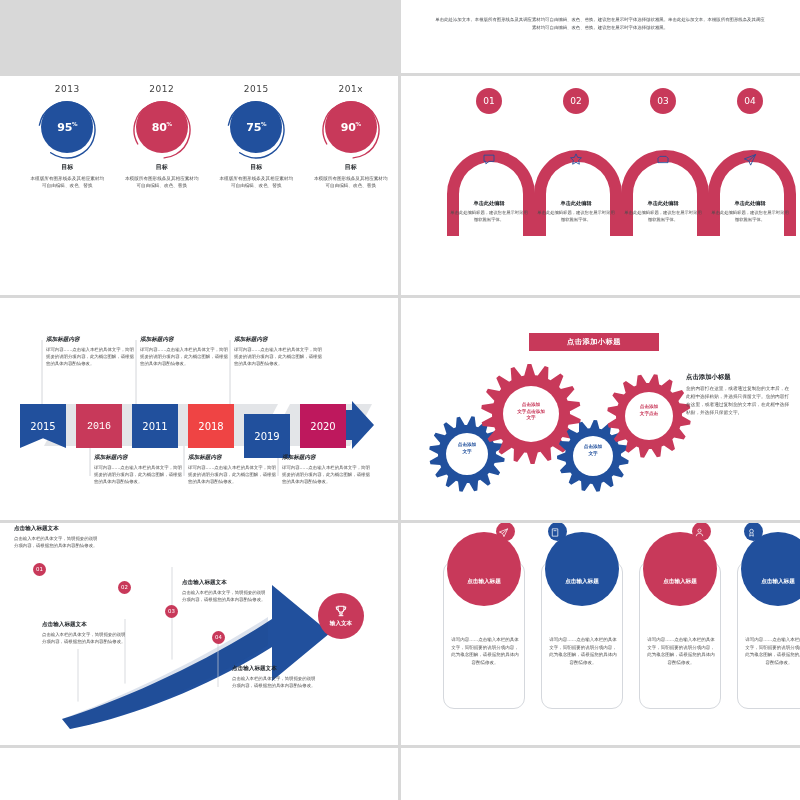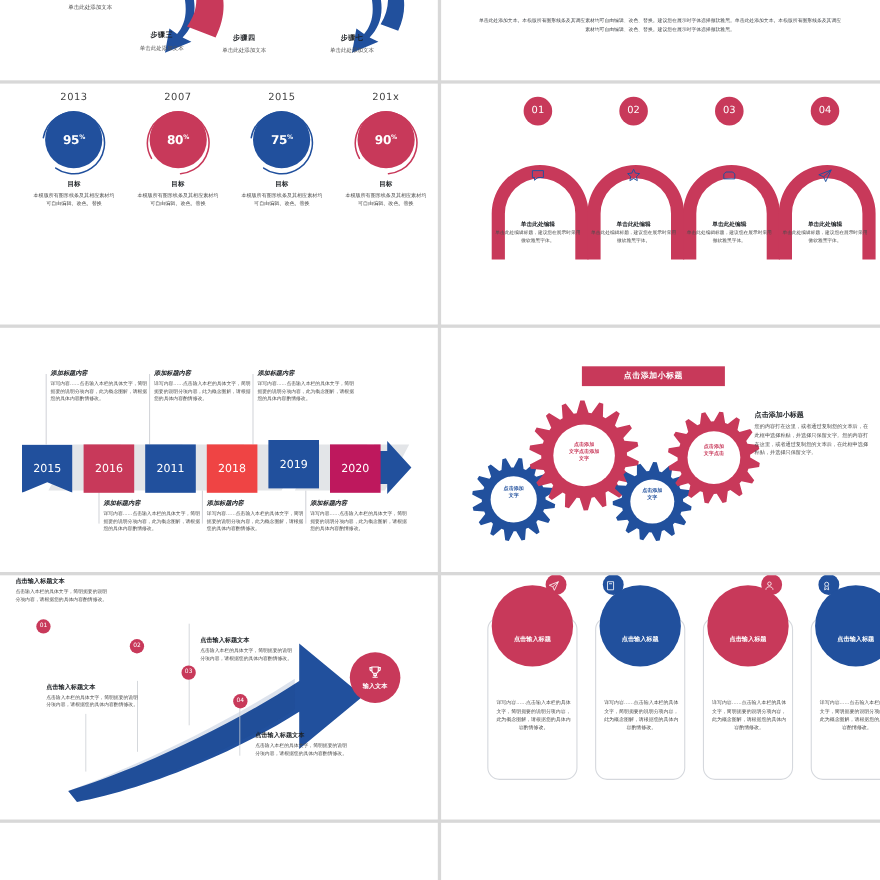--- a/index.html
+++ b/index.html
@@ -90,41 +90,20 @@
   .bub-lbl { font-size:5.6px; font-weight:bold; color:#fff; margin-bottom:20px; }
   .bub-body { position:absolute; top:74px; left:7px; width:68px; font-size:4.5px;
               line-height:1.72; color:#4b4b4b; text-align:center; }
   .bub-ico { position:absolute; top:-39px; z-index:3; }
 </style>
 </head>
 <body>
 
 <div class="page">
 
-  <div class="slide s-r1l">
-    <div class="r1l-note">单击此处添加文本</div>
-    <svg class="arrowstrip" viewBox="0 0 398 73">
-      <path d="M168 -26 C 182 4, 178 22, 166 34 L 174 38 L 150 48 L 154 26 L 161 31 C 170 20, 172 6, 163 -20 Z" fill="#21509D"></path>
-      <path d="M188 -30 C 205 -14, 208 10, 196 34 L 170 24 C 182 8, 180 -10, 172 -22 Z" fill="#C8395A"></path>
-      <path d="M338 -26 C 352 4, 348 22, 336 34 L 344 38 L 320 48 L 324 26 L 331 31 C 340 20, 342 6, 333 -20 Z" fill="#21509D"></path>
-      <path d="M352 -30 C 368 -14, 372 6, 362 28 L 346 22 C 356 6, 354 -12, 346 -24 Z" fill="#21509D"></path>
-    </svg>
-    <div class="ar-cap" style="left:110px; top:28px; width:74px;">
-      <div class="t">步骤三</div>
-      <div class="d">单击此处添加文本</div>
-    </div>
-    <div class="ar-cap" style="left:185px; top:30px; width:74px;">
-      <div class="t">步骤四</div>
-      <div class="d">单击此处添加文本</div>
-    </div>
-    <div class="ar-cap" style="left:283px; top:30px; width:74px;">
-      <div class="t">步骤七</div>
-      <div class="d">单击此处添加文本</div>
-    </div>
-  </div>
 
   <div class="slide s-r1r">
     <div class="r1r-p">单击此处添加文本。本模版所有图形线条及其调应素材均可自由编辑、改色、替换。建议您在展示时字体选择微软雅黑。单击此处添加文本。本模版所有图形线条及其调应素材均可自由编辑、改色、替换。建议您在展示时字体选择微软雅黑。</div>
   </div>
 
   <div class="slide s-r2l">
     <div class="donut-row" id="donutRow">
         <div class="donut-cell">
     <div class="donut-year">2013</div>
     <div class="donut-wrap">
@@ -132,21 +111,21 @@
         <circle cx="30" cy="31" r="28" fill="none" stroke="#21509D" stroke-width="1.4" stroke-dasharray="144.26193465284328 999" transform="rotate(190 30 31)" stroke-linecap="round"></circle>
       </svg>
       <div class="donut-core" style="background:#21509D;">
         <div class="donut-val">95<sup>%</sup></div>
       </div>
     </div>
     <div class="donut-lbl">目标</div>
     <div class="donut-txt">本模版所有图形线条及其相应素材均可自由编辑、改色、替换</div>
         </div>
         <div class="donut-cell">
-    <div class="donut-year">2007</div>
+    <div class="donut-year">2012</div>
     <div class="donut-wrap">
       <svg width="60" height="60" viewBox="0 0 60 60" style="position:absolute;left:0;top:0;">
         <circle cx="30" cy="31" r="28" fill="none" stroke="#C8395A" stroke-width="1.4" stroke-dasharray="144.26193465284328 999" transform="rotate(150 30 31)" stroke-linecap="round"></circle>
       </svg>
       <div class="donut-core" style="background:#C8395A;">
         <div class="donut-val">80<sup>%</sup></div>
       </div>
     </div>
     <div class="donut-lbl">目标</div>
     <div class="donut-txt">本模版所有图形线条及其相应素材均可自由编辑、改色、替换</div>
@@ -239,24 +218,24 @@
       <path d="M330 112 L352 112 L352 103 L374 127 L352 151 L352 142 L330 142 Z" fill="#21509D"></path>
       <line x1="42" y1="42" x2="42" y2="106" stroke="#C9CCD1" stroke-width="0.8"></line>
       <line x1="136" y1="42" x2="136" y2="106" stroke="#C9CCD1" stroke-width="0.8"></line>
       <line x1="230" y1="42" x2="230" y2="106" stroke="#C9CCD1" stroke-width="0.8"></line>
       <line x1="90" y1="148" x2="90" y2="178" stroke="#C9CCD1" stroke-width="0.8"></line>
       <line x1="184" y1="148" x2="184" y2="178" stroke="#C9CCD1" stroke-width="0.8"></line>
       <line x1="278" y1="148" x2="278" y2="178" stroke="#C9CCD1" stroke-width="0.8"></line>
     </svg>
     <div id="tlFlags">
         <div class="tl-flag flag-notch" style="left: 20px; top: 106px; background: rgb(33, 80, 157);">2015</div>
-        <div class="tl-flag" style="left: 76px; top: 106px; background: rgb(200, 57, 90);">2016</div>
+        <div class="tl-flag" style="left: 76px; top: 106px; background: rgb(200, 57, 90); font-family: Liberation Mono, monospace;">2016</div>
         <div class="tl-flag" style="left: 132px; top: 106px; background: rgb(33, 80, 157);">2011</div>
         <div class="tl-flag" style="left: 188px; top: 106px; background: #ef4444;">2018</div>
-        <div class="tl-flag" style="left: 244px; top: 102px; background: rgb(33, 80, 157);">2019</div>
+        <div class="tl-flag" style="left: 244px; top: 116px; background: rgb(33, 80, 157);">2019</div>
         <div class="tl-flag" style="left: 300px; top: 106px; background: #be185d;">2020</div>
       </div>
     <div id="tlTop">
         <div class="tl-card" style="left: 46px; top: 38px;">
           <div class="h">添加标题内容</div>
                  <div class="b">详写内容……点击输入本栏的具体文字，简明扼要的说明分项内容，此为概念图解，请根据您的具体内容酌情修改。</div>
         </div>
         <div class="tl-card" style="left: 140px; top: 38px;">
           <div class="h">添加标题内容</div>
                  <div class="b">详写内容……点击输入本栏的具体文字，简明扼要的说明分项内容，此为概念图解，请根据您的具体内容酌情修改。</div>

